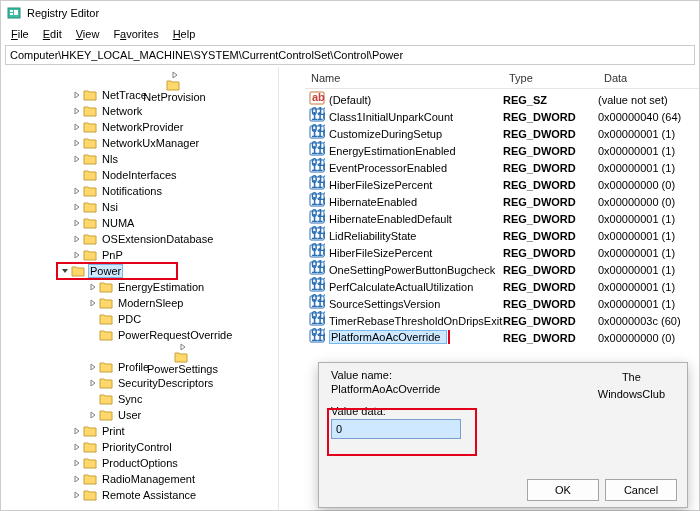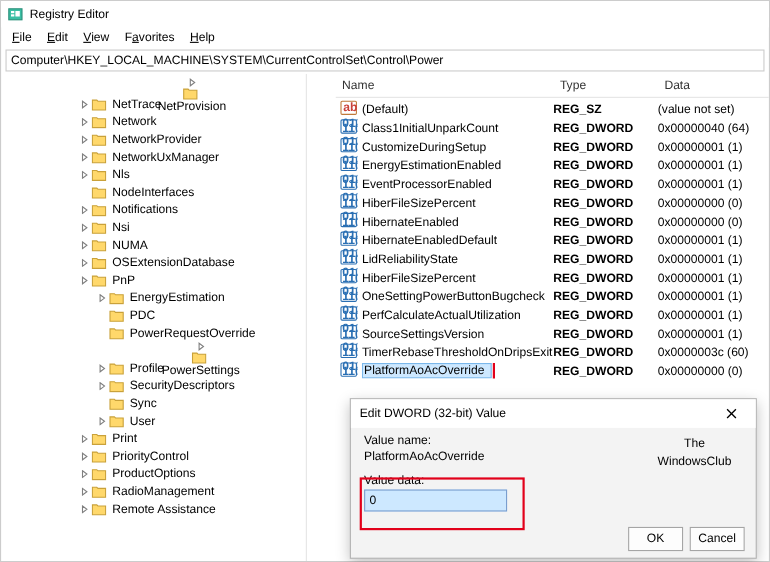--- a/index.html
+++ b/index.html
@@ -41,21 +41,21 @@
   .dialog .dright { flex:1;}
   .dialog .lbl { font-size:11px; margin-bottom:2px;}
   .dialog .valname { font-size:11px; margin-bottom:10px;}
   .dialog input[type=text]{ width:130px; height:20px; border:1px solid #7a9ecf; padding:0 4px; font-size:11px; color:#000;}
   .dialog .vdata-sel { background:#cde8ff;}
   .dialog .fieldset { border:1px solid #d0d0d0; padding:4px 8px 6px 8px; width:150px;}
   .dialog .fieldset .fslabel { position:relative; top:-10px; background:#f3f3f3; padding:0 3px; font-size:11px;}
   .dialog .rad { display:flex; align-items:center; gap:5px; font-size:11px; margin-top:-4px; margin-bottom:3px;}
   .dialog .rad input { accent-color:#1067c7;}
   .dialog .dbuttons { position:absolute; right:10px; bottom:6px; display:flex; gap:6px;}
-  .dialog button { width:50px; height:22px; background:#fdfdfd; border:1px solid #a5a5a5; font-size:11px; cursor:pointer;}
+  .dialog button { width:72px; height:22px; background:#fdfdfd; border:1px solid #a5a5a5; font-size:11px; cursor:pointer;}
   .dialog .redleft { position:absolute; left:8px; top:45px; width:150px; height:48px; border:2px solid #e2001a; pointer-events:none;}
   .dialog .wm { position:absolute; right:22px; top:6px; font-family:"Segoe Script", cursive; font-size:15px; line-height:17px; text-align:center; pointer-events:none;}
   .reg-icon svg, .app-icon svg, .dclose svg, .folder-icon svg { display:block;}
 </style>
 </head>
 <body>
 
 <div class="window">
 
   <div class="titlebar">
@@ -229,32 +229,58 @@
               <path d="M2 1 L6 4 L2 7 z" fill="none" stroke="#808080"></path>
             </svg>
           </span>
           <span class="folder-icon">
             <svg width="14" height="12" viewBox="0 0 14 12">
               <path d="M1 2 h4 l1 1 h7 v8 h-12 z" fill="#ffd86b" stroke="#c9a13a"></path>
             </svg>
           </span>
           <span class="tree-label">PnP</span>
         </div>
+        <div class="tree-row" style="padding-left: 2px; margin-left: 46px; outline: rgb(226, 0, 26) solid 2px; outline-offset: -1px; width: 120px;">
+          <span class="twisty" style="margin-left: 0px;">
+            <svg width="8" height="8" viewBox="0 0 8 8">
+              <path d="M1 2 L7 2 L4 6 z" fill="#404040"></path>
+            </svg>
+          </span>
+          <span class="folder-icon">
+            <svg width="14" height="12" viewBox="0 0 14 12">
+              <path d="M1 2 h4 l1 1 h7 v8 h-12 z" fill="#ffd86b" stroke="#c9a13a"></path>
+            </svg>
+          </span>
+          <span class="tree-label sel">Power</span>
+        </div>
         <div class="tree-row" style="padding-left: 76px;">
           <span class="twisty">
             <svg width="8" height="8" viewBox="0 0 8 8">
               <path d="M2 1 L6 4 L2 7 z" fill="none" stroke="#808080"></path>
             </svg>
           </span>
           <span class="folder-icon">
             <svg width="14" height="12" viewBox="0 0 14 12">
               <path d="M1 2 h4 l1 1 h7 v8 h-12 z" fill="#ffd86b" stroke="#c9a13a"></path>
             </svg>
           </span>
           <span class="tree-label">EnergyEstimation</span>
+        </div>
+        <div class="tree-row" style="padding-left: 76px;">
+          <span class="twisty">
+            <svg width="8" height="8" viewBox="0 0 8 8">
+              <path d="M2 1 L6 4 L2 7 z" fill="none" stroke="#808080"></path>
+            </svg>
+          </span>
+          <span class="folder-icon">
+            <svg width="14" height="12" viewBox="0 0 14 12">
+              <path d="M1 2 h4 l1 1 h7 v8 h-12 z" fill="#ffd86b" stroke="#c9a13a"></path>
+            </svg>
+          </span>
+          <span class="tree-label">ModernSleep</span>
         </div>
         <div class="tree-row" style="padding-left: 76px;">
           <span class="twspace"></span>
           <span class="folder-icon">
             <svg width="14" height="12" viewBox="0 0 14 12">
               <path d="M1 2 h4 l1 1 h7 v8 h-12 z" fill="#ffd86b" stroke="#c9a13a"></path>
             </svg>
           </span>
           <span class="tree-label">PDC</span>
         </div>
@@ -579,28 +605,20 @@
             <span class="vname"><span class="vname-inner" style="outline: rgb(226, 0, 26) solid 2px; outline-offset: 1px; padding-right: 6px;">PlatformAoAcOverride</span></span>
             <span class="vtype">REG_DWORD</span>
             <span class="vdata">0x00000000 (0)</span>
           </div>
         </div>
     </div>
   </div>
 </div>
 
 <div class="dialog">
-  <div class="dtitlebar">
-    <span>Edit DWORD (32-bit) Value</span>
-    <span class="dclose">
-      <svg width="10" height="10" viewBox="0 0 10 10">
-          <path d="M1 1 L9 9 M9 1 L1 9" stroke="#000" stroke-width="1.2"></path>
-        </svg>
-    </span>
-  </div>
   <div class="dbody">
     <div class="dleft">
       <div class="lbl">Value name:</div>
       <div class="valname">PlatformAoAcOverride</div>
       <div class="lbl">Value data:</div>
       <input type="text" class="vdata-sel" value="0" style="">
     </div>
     <div class="wm">
       <div>The</div>
       <div>WindowsClub</div>

